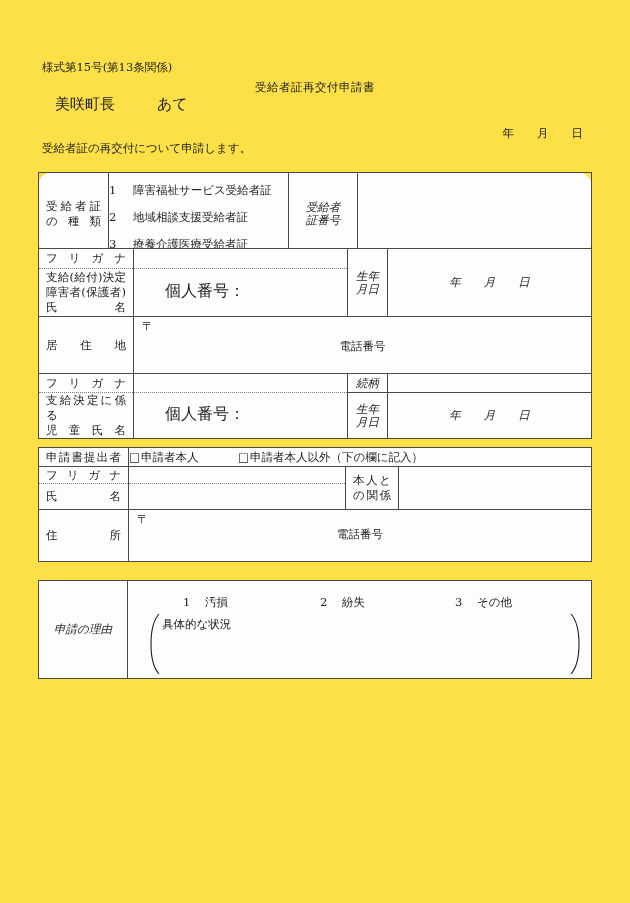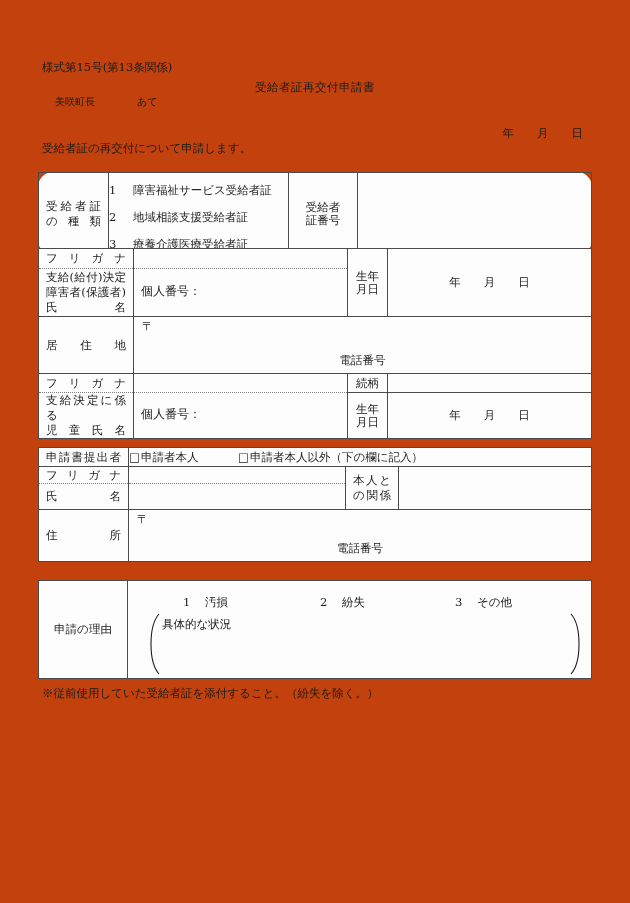--- a/index.html
+++ b/index.html
@@ -1,61 +1,61 @@
 <!DOCTYPE html>
 <html><head>
 <meta charset="utf-8">
 <style>
   html,body { margin:0; padding:0; background:#e8e8e8; }
   .page {
     position:relative;
     width:630px; height:903px;
     margin:0 auto;
-    background:#c2410c;
+    background:#fde047;
     font-family:"DejaVu Serif","Liberation Serif",serif;
     color:#1c1c1c;
     font-size:11.5px;
     overflow:hidden;
   }
   .abs { position:absolute; }
 
   
   .form-number { left:42px; top:60px; }
   .doc-title   { left:0; right:0; top:80px; text-align:center; letter-spacing:0.5px; }
-  .addressee-line { left:55px; top:95px; font-size:10px; }
+  .addressee-line { left:55px; top:95px; font-size:15px; }
   .addressee-line .suffix { margin-left:42px; }
   .date-line { right:47px; top:126px; }
   .declaration { left:42px; top:141px; }
 
   
   table.tbl { position:absolute; border-collapse:collapse; table-layout:fixed; background:#fdfdfd; }
   table.tbl td {
     border:1px solid #4a4a4a;
     padding:0;
     font-size:11.5px;
     vertical-align:middle;
     overflow:hidden;
   }
   .jl { display:block; text-align:justify; text-align-last:justify; padding:0 7px; line-height:15px; }
-  .cen { text-align:center; }
+  .cen { text-align:center;font-style:italic; }
   .small { font-size:10.5px; line-height:13px; }
   .dotb { border-bottom:1px dotted #7d7d7d !important;margin-left:35px; }
   .ntop { border-top:none !important; }
 
   .opts { padding:3px 0 3px 10px; vertical-align:middle; }
   .opt  { line-height:19px; white-space:nowrap;margin-top:8px; }
   .opt .num { display:inline-block; width:24px; }
 
   .pnum { vertical-align:bottom; }
-  .pnum .pnum-label { display:block; font-size:12px; padding:0 0 3px 7px; }
+  .pnum .pnum-label { display:block; font-size:16px; padding:0 0 3px 7px;margin-left:24px; }
 
   .addrcell { position:relative; }
   .addrcell-inner { position:absolute; inset:0; }
   .postal { position:absolute; left:8px; top:2px; }
-  .tel    { position:absolute; left:50%; bottom:5px; transform:translateX(-50%);margin-top:45px; }
+  .tel    { position:absolute; left:50%; bottom:19px; transform:translateX(-50%);margin-top:45px; }
 
   .chk { padding-left:6px; }
   .chk .opt2 { margin-left:36px; }
   .chk .box { display:inline-block; margin-right:1px; }
 
   .reason-cell { position:relative; }
   .ropt { position:absolute; top:14px; white-space:nowrap; }
   .ropt .num { display:inline-block; width:22px; }
   .situation-label { position:absolute; left:34px; top:36px; }
   .bracket { position:absolute; width:12px; height:62px; top:32px; }
@@ -235,15 +235,14 @@
         <span class="situation-label">具体的な状況</span>
         <span></span>
         <svg class="bracket right" viewBox="0 0 12 62" preserveAspectRatio="none">
           <path d="M1,1 Q9,10 9,31 Q9,52 1,61" fill="none" stroke="#1c1c1c" stroke-width="1.1"></path>
         </svg>
       </td>
     </tr>
   </tbody>
     </table>
 
-  <div class="abs footer-note">※従前使用していた受給者証を添付すること。（紛失を除く。）</div>
 
 </div>
 
 </body></html>

